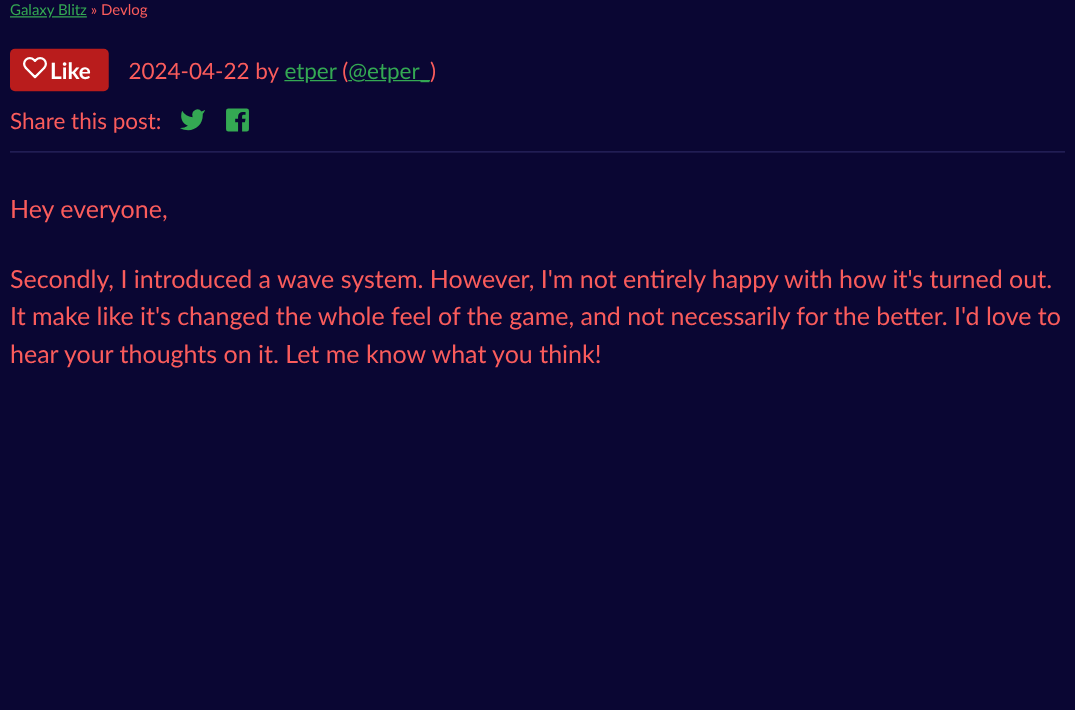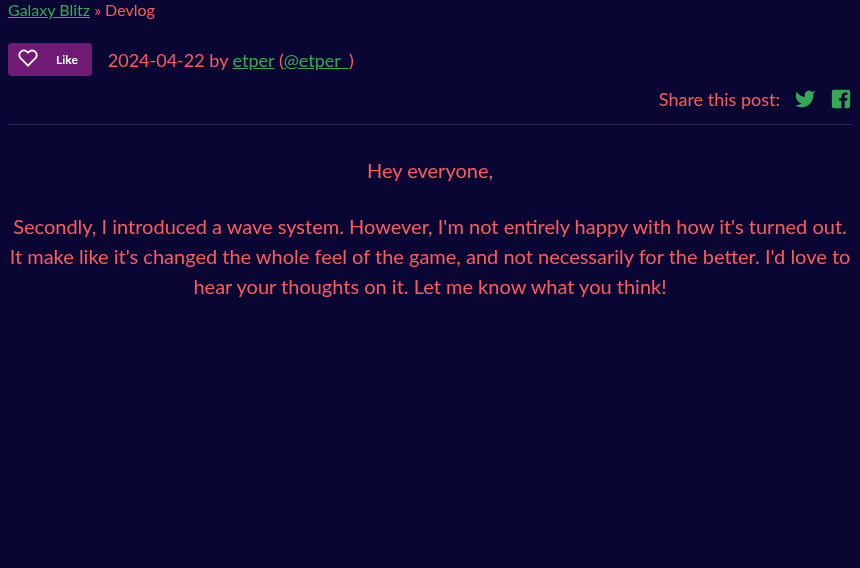--- a/index.html
+++ b/index.html
@@ -15,84 +15,82 @@
     padding: 0 8px 0 8px;
   }
   h1.title {
     font-size: 44px;
     font-weight: 900;
     line-height: 1.2;
     margin-top: 2px;
     margin-bottom: 4px;
   }
   .breadcrumb {
-    font-size: 16px;
+    font-size: 12px;
     margin-bottom: 24px;
   }
   .breadcrumb a {
     color: #34a853;
     text-decoration: underline;
   }
   .breadcrumb .sep, .breadcrumb .tail {
     color: #fa5c5c;
   }
   .metarow {
     display: flex;
     align-items: center;
     gap: 16px;
     margin-bottom: 12px;
   }
   .like-btn {
-    background: #701a75;
+    background: #b91c1c;
     color: #fff;
     border: none;
     border-radius: 4px;
     padding: 5px 14px 5px 10px;
-    font-size: 12px;
+    font-size: 18px;
     font-weight: 700;
     display: inline-flex;
     align-items: center;
-    gap: 18px;
+    gap: 2px;
     cursor: pointer;
     font-family: inherit;
   }
   .like-btn svg { width: 20px; height: 20px; }
   .byline {
     font-size: 18px;
     color: #fa5c5c;
     text-align: right;
   }
   .byline a {
     color: #34a853;
     text-decoration: underline;
   }
   .share-row {
     display: flex;
     align-items: center;
     gap: 14px;
     font-size: 18px;
     margin-bottom: 14px;
-    justify-content: flex-end;
   }
   .share-row .icon {
     color: #34a853;
     cursor: pointer;
   }
   .share-row svg { width: 22px; height: 22px; display: block; }
   hr.divider {
     border: none;
     border-top: 1px solid #2a2660;
     margin-bottom: 30px;
   }
   .body p {
     font-size: 20px;
     line-height: 1.5;
     margin-bottom: 26px;
     color: #fa5c5c;
-    text-align: center;
   }
 </style>
 </head>
 <body>
 
 <div class="wrap">
 
   <div class="breadcrumb">
     <a href="#">Galaxy Blitz</a>
     <span class="sep">»</span>

